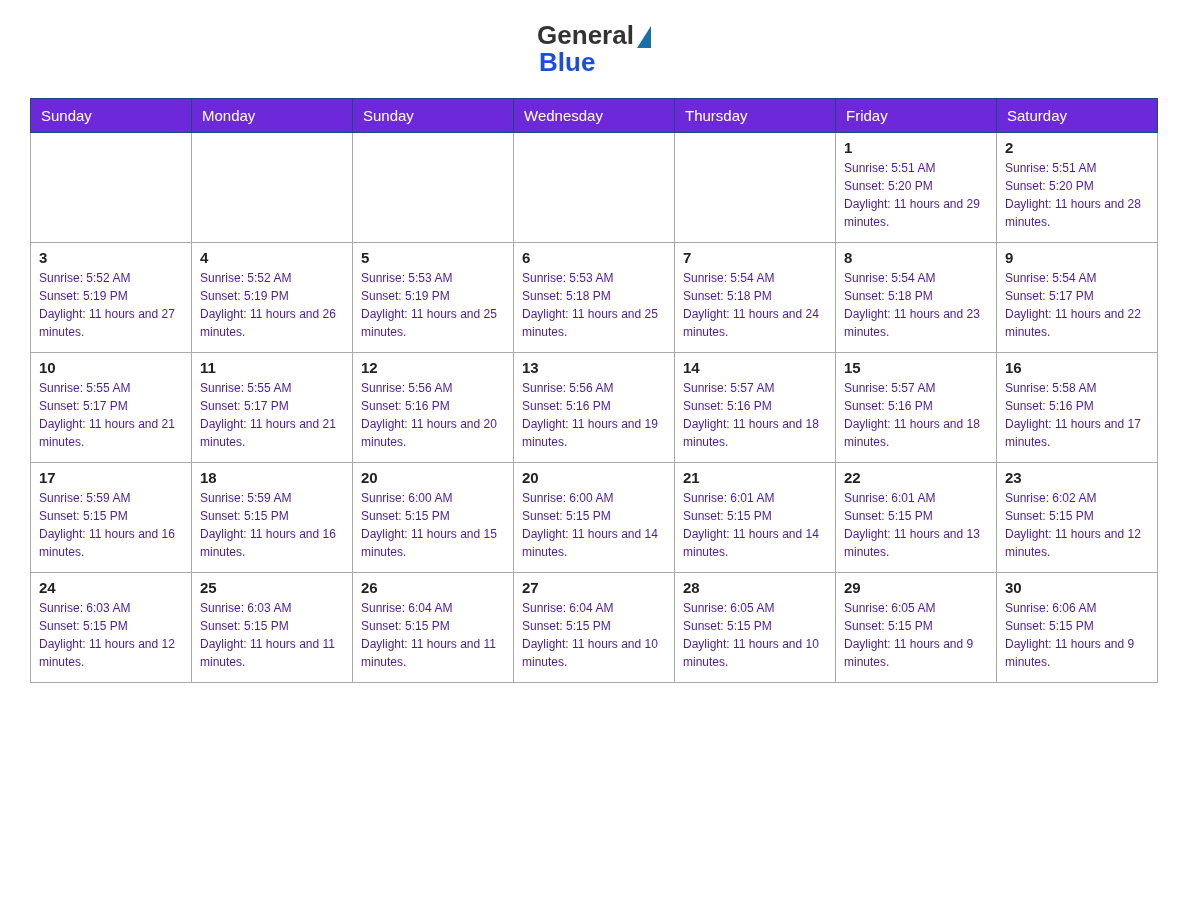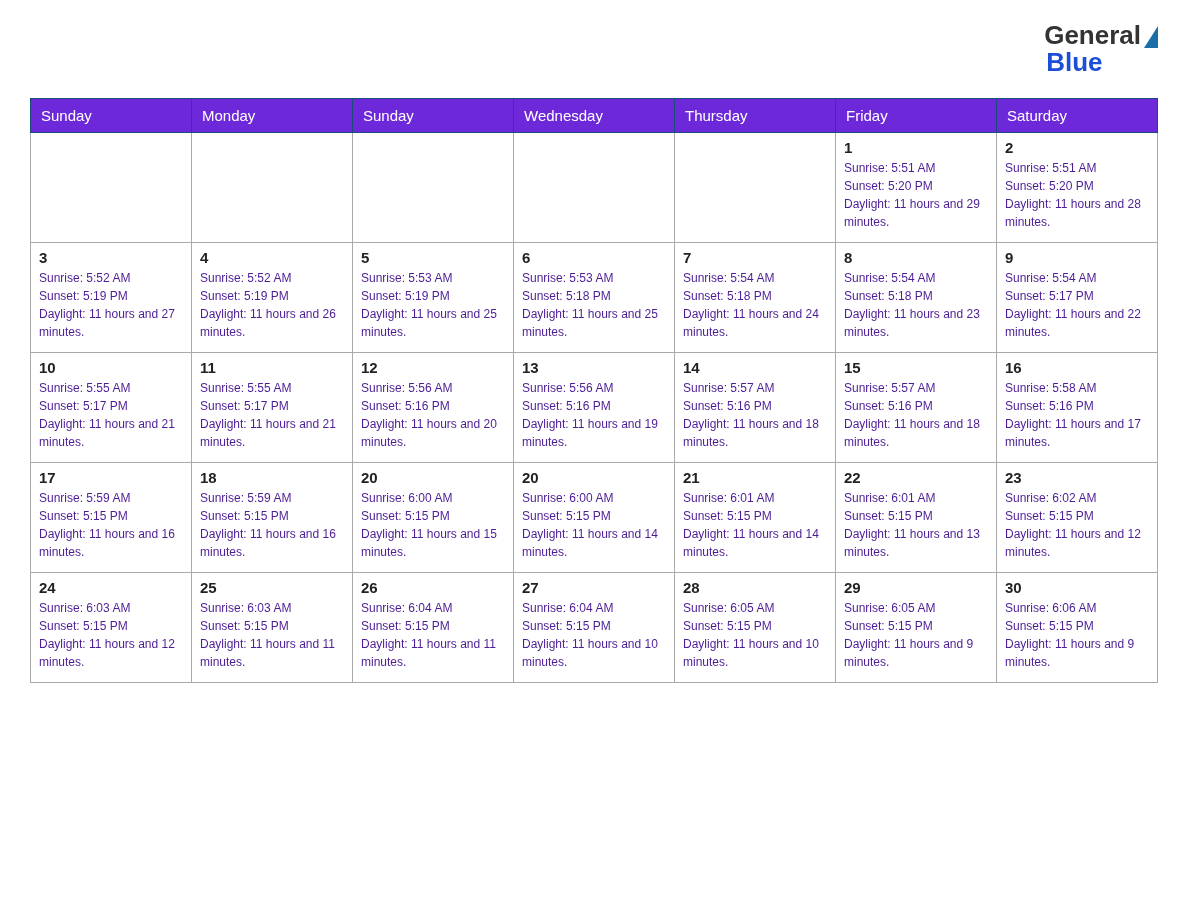--- a/index.html
+++ b/index.html
@@ -5,21 +5,21 @@
     * { box-sizing: border-box; margin: 0; padding: 0; }
     body {
       font-family: Arial, sans-serif;
       background: #fff;
       padding: 20px 30px;
       width: 1188px;
       min-height: 918px;
     }
     .header {
       display: flex;
-      justify-content: flex-end;
+      justify-content: center;
       align-items: flex-start;
       margin-bottom: 20px;
     }
     .logo {
       display: flex;
       flex-direction: column;
       align-items: flex-start;
     }
     .logo-top {
       display: flex;

